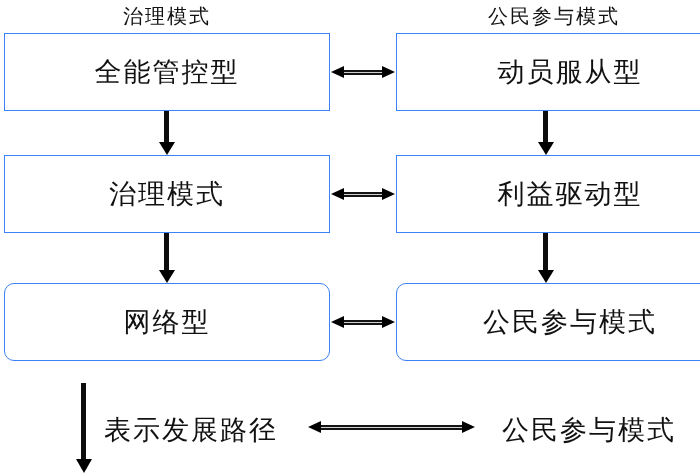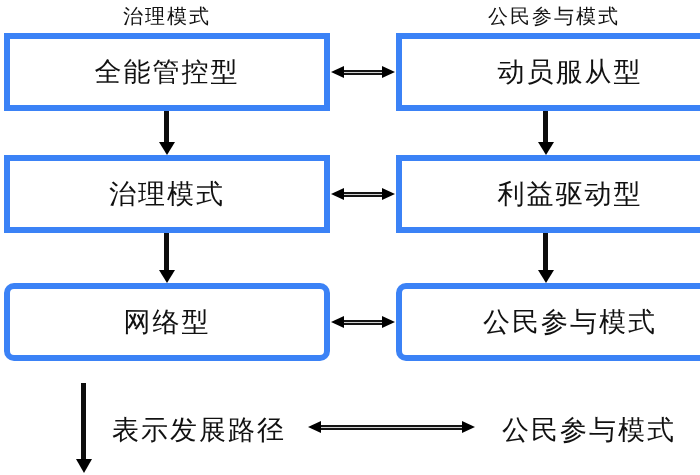--- a/index.html
+++ b/index.html
@@ -24,21 +24,21 @@
     letter-spacing: 2px;
     white-space: nowrap;
   }
   .col-header.left  { left: 4px;   width: 326px; }
   .col-header.right { left: 404px; width: 300px; }
 
   
   .node {
     position: absolute;
     box-sizing: border-box;
-    border: 6px solid #3b82f6;
+    border: 1px solid #3b82f6;
     background: #ffffff;
     display: flex;
     align-items: center;
     justify-content: center;
     font-size: 27px;
     letter-spacing: 2px;
     white-space: nowrap;
   }
   .node.colL { left: 4px;   width: 326px; }
   .node.colR { left: 396px; width: 348px; }
@@ -104,21 +104,21 @@
                    border-top: 14px solid #000000; }
   .legend-label {
     position: absolute;
     top: 412px;
     height: 36px;
     line-height: 36px;
     font-size: 27px;
     letter-spacing: 2px;
     white-space: nowrap;
   }
-  .legend-label.dev { left: 104px; margin-left: 8px; }
+  .legend-label.dev { left: 104px; }
   .legend-label.cor { left: 502px; }
   .harrow.legend { left: 308px; top: 420px; width: 167px; }
 </style>
 </head>
 <body>
 
 <div class="stage">
 
   <div class="col-header left">治理模式</div>
   <div class="col-header right">公民参与模式</div>

